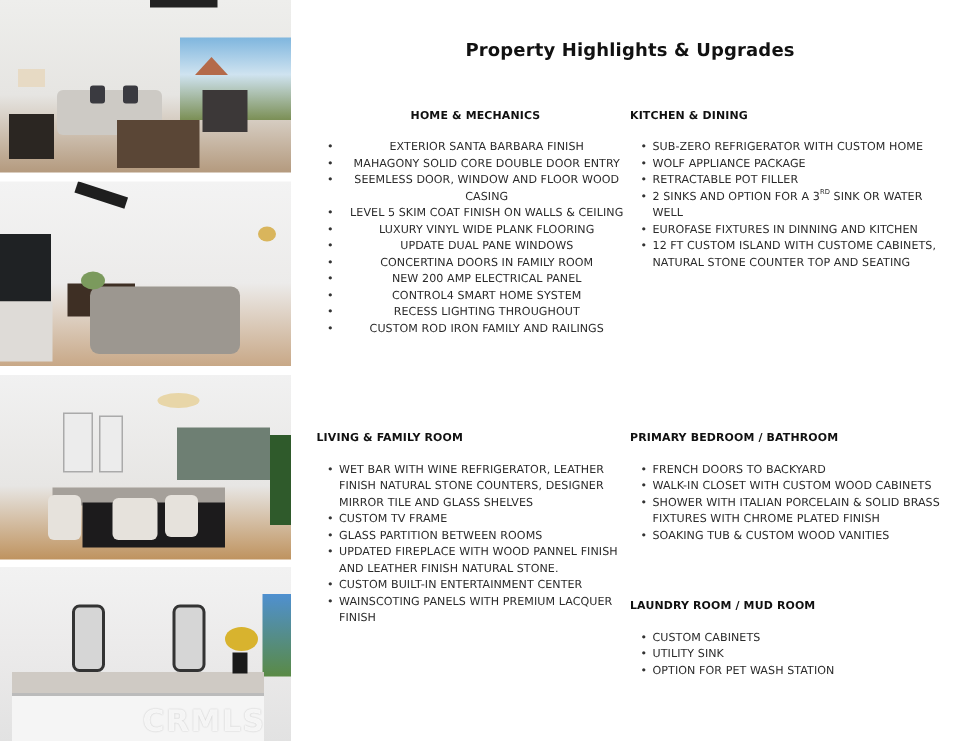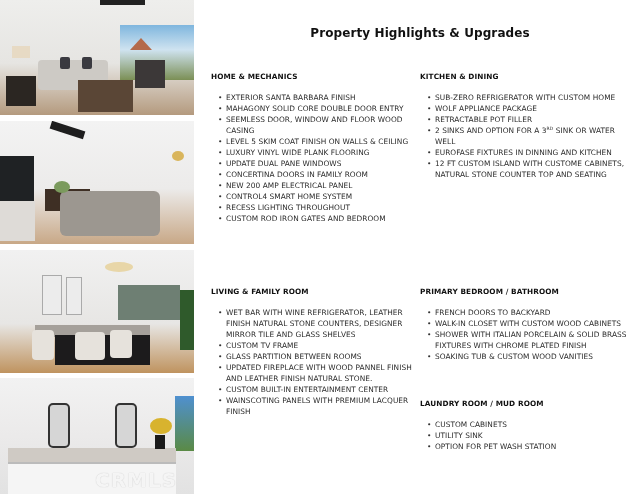--- a/index.html
+++ b/index.html
@@ -71,34 +71,34 @@
     <div class="shape" style="left:8px;top:70px;width:168px;height:15px;background:#cfcac4;"></div>
     <div class="shape" style="left:8px;top:84px;width:168px;height:32px;background:#f5f5f5;border-top:2px solid #bbb;"></div>
     <div class="shape" style="left:150px;top:40px;width:22px;height:16px;background:#d8b32e;border-radius:50%;"></div>
     <div class="shape" style="left:155px;top:57px;width:10px;height:14px;background:#1a1a1a;"></div>
   </div>
   <div class="watermark">CRMLS</div>
 </div>
 
 <div class="title">Property Highlights &amp; Upgrades</div>
 
-<div class="col left" style="top:72px;">
+<div class="col left" style="top:72px;text-align:center;">
   <div class="section-head">HOME &amp; MECHANICS</div>
   <ul class="items">
     <li>EXTERIOR SANTA BARBARA FINISH</li>
     <li>MAHAGONY SOLID CORE DOUBLE DOOR ENTRY</li>
     <li>SEEMLESS DOOR, WINDOW AND FLOOR WOOD CASING</li>
     <li>LEVEL 5 SKIM COAT FINISH ON WALLS &amp; CEILING</li>
     <li>LUXURY VINYL WIDE PLANK FLOORING</li>
     <li>UPDATE DUAL PANE WINDOWS</li>
     <li>CONCERTINA DOORS IN FAMILY ROOM</li>
     <li>NEW 200 AMP ELECTRICAL PANEL</li>
     <li>CONTROL4 SMART HOME SYSTEM</li>
     <li>RECESS LIGHTING THROUGHOUT</li>
-    <li>CUSTOM ROD IRON GATES AND BEDROOM</li>
+    <li>CUSTOM ROD IRON FAMILY AND RAILINGS</li>
   </ul>
 </div>
 
 <div class="col left" style="top:287px;">
   <div class="section-head">LIVING &amp; FAMILY ROOM</div>
   <ul class="items">
     <li>WET BAR WITH WINE REFRIGERATOR, LEATHER FINISH NATURAL STONE COUNTERS, DESIGNER MIRROR TILE AND GLASS SHELVES</li>
     <li>CUSTOM TV FRAME</li>
     <li>GLASS PARTITION BETWEEN ROOMS</li>
     <li>UPDATED FIREPLACE WITH WOOD PANNEL FINISH AND LEATHER FINISH NATURAL STONE.</li>

